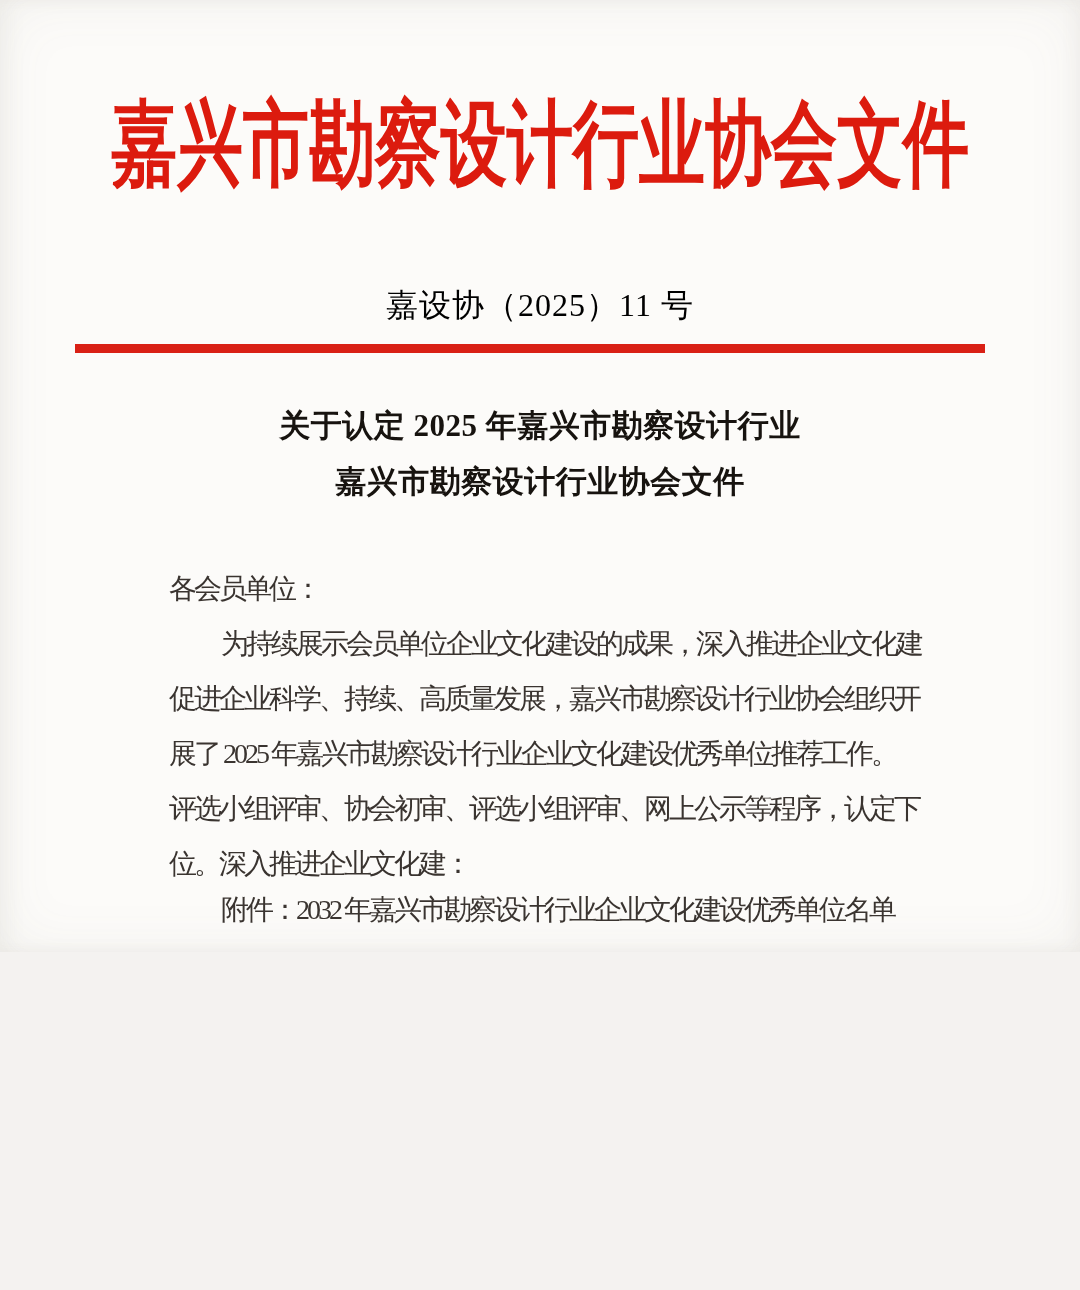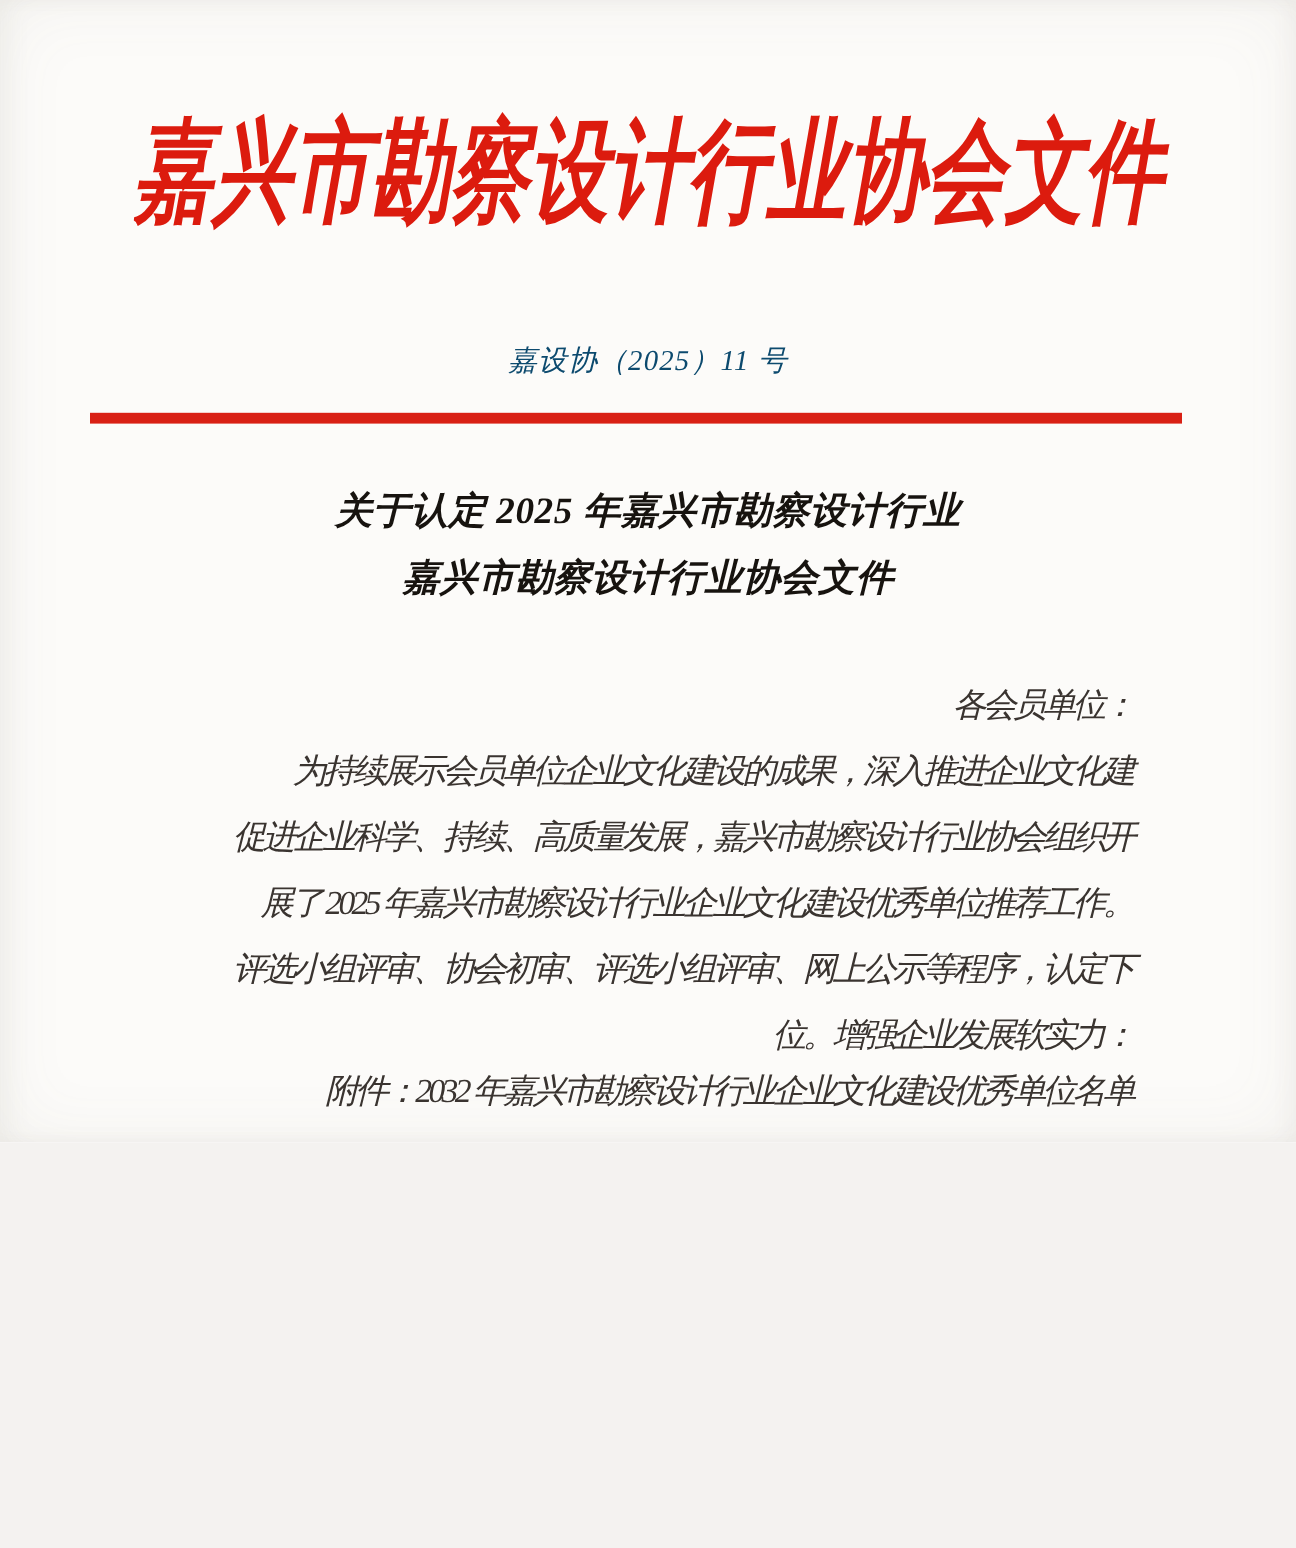--- a/index.html
+++ b/index.html
@@ -10,42 +10,41 @@
   }
   .page {
     position: relative;
     width: 1080px;
     height: 952px;
     overflow: hidden;
     background: var(--page-bg, #fcfbf9);
     box-shadow: inset 0 0 60px rgba(120,110,100,0.07),
                 inset 10px 0 18px rgba(120,110,100,0.05),
                 inset -8px 0 14px rgba(120,110,100,0.04);
-    font-style: italic;
   }
   
   .header-title {
     position: absolute;
     top: 98px; left: 0; right: 0;
     text-align: center;
     font-size: 66px;
     font-weight: bold;
     line-height: 1;
     letter-spacing: 0px;
     color: var(--header-red, #dc1b0e);
     transform: scaleY(1.42);
     transform-origin: top center;
     white-space: nowrap;
   }
   .doc-number {
     position: absolute;
     top: 284px; left: 0; right: 0;
     text-align: center;
-    font-size: 24px;
-    color: #0c4a6e;
+    font-size: 32px;
+    color: #000000;
     letter-spacing: 1px;
   }
   .red-line {
     position: absolute;
     top: 344px; left: 75px;
     width: 910px; height: 9px;
     background: var(--divider-red, #d92015);
   }
   
   .doc-title {
@@ -61,21 +60,21 @@
   
   .letter-body {
     position: absolute;
     top: 561px; left: 169px;
     width: 775px;
     font-size: 28px;
     letter-spacing: -3px;
     color: var(--body-ink, #3a3430);
     white-space: nowrap;
   }
-  .bline { height: 55px; line-height: 55px; text-align: right; }
+  .bline { height: 55px; line-height: 55px; }
   .bline.indent { text-indent: 52px; }
   .bline.attach { margin-top: -9px; }
   
   .sig-org {
     position: absolute;
     top: 1113px; right: 173px;
     font-size: 28px;
     letter-spacing: -3px;
     color: #35302b;
     white-space: nowrap;
@@ -140,21 +139,21 @@
     <div>关于认定 2025 年嘉兴市勘察设计行业</div>
     <div>嘉兴市勘察设计行业协会文件</div>
   </div>
 
   <div class="letter-body">
     <div class="bline">各会员单位：</div>
     <div class="bline indent">为持续展示会员单位企业文化建设的成果，深入推进企业文化建</div>
     <div class="bline">促进企业科学、持续、高质量发展，嘉兴市勘察设计行业协会组织开</div>
     <div class="bline">展了 2025 年嘉兴市勘察设计行业企业文化建设优秀单位推荐工作。</div>
     <div class="bline">评选小组评审、协会初审、评选小组评审、网上公示等程序，认定下</div>
-    <div class="bline">位。增强企业发展软实力：</div>
+    <div class="bline">位。深入推进企业文化建：</div>
     <div class="bline indent attach">附件：2032 年嘉兴市勘察设计行业企业文化建设优秀单位名单</div>
   </div>
 
   <div class="sig-org">嘉兴市勘察设计行业协会</div>
 
   <div class="sig-date">2025 年 10 月 29 日</div>
 
   <div class="stamp">
     <svg class="star" viewBox="-50 -50 100 100" xmlns="http://www.w3.org/2000/svg">
       <polygon points="0,-44 9.9,-13.6 41.8,-13.6 16,5.2 25.9,35.6 0,16.8 -25.9,35.6 -16,5.2 -41.8,-13.6 -9.9,-13.6" fill="rgba(231,118,108,0.14)" stroke="rgba(206,58,50,0.6)" stroke-width="4.5" stroke-linejoin="miter"></polygon>

